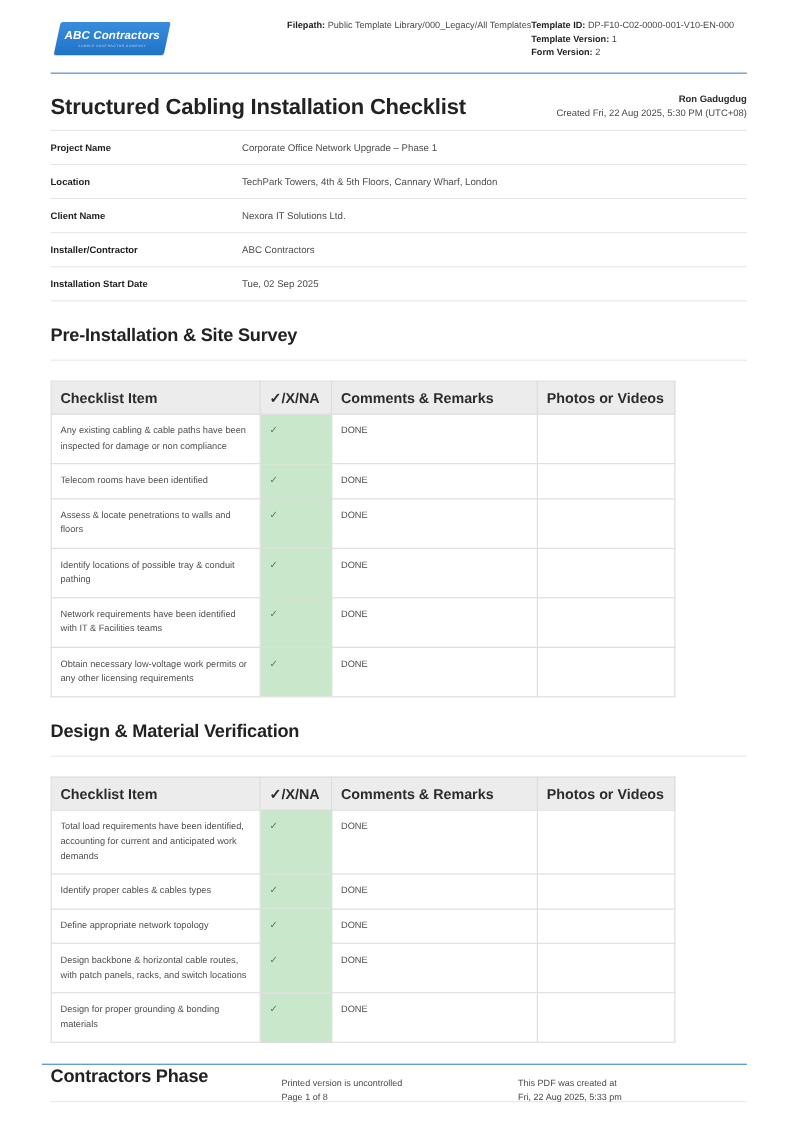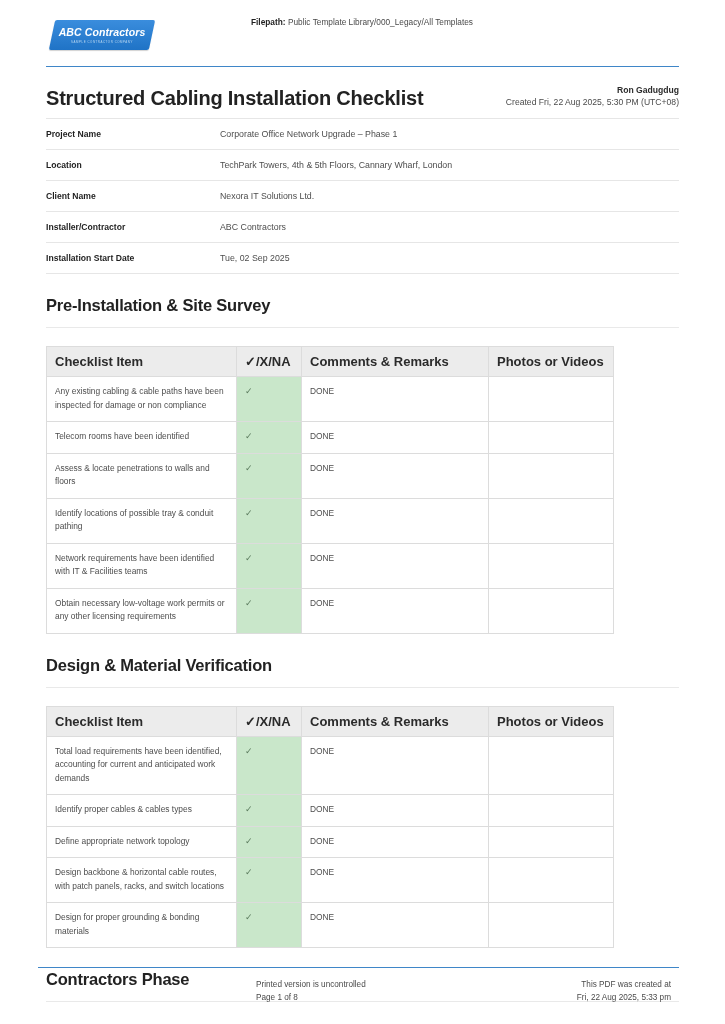--- a/index.html
+++ b/index.html
@@ -53,21 +53,21 @@
   .logo-sub {
     color: #bcd9f2;
     font-size: 2.9px;
     letter-spacing: .55px;
     line-height: 5px;
     margin-top: 2px;
     white-space: nowrap;
     transform: scale(1,1);
   }
   .hdr-col { font-size: 8.3px; line-height: 12.5px; color: #4a4a4a; }
-  .hdr-col-filepath { flex: 0 0 232px; padding-top: 2px; }
+  .hdr-col-filepath { flex: 0 0 232px; padding-top: 2px; text-align: right; }
   .hdr-col-tpl { flex: 1 1 auto; padding-top: 2px; }
   .hdr-col b { color: #1f1f1f; font-weight: bold; }
 
   .rule-blue {
     border: 0; border-top: 1.6px solid #3f86c8;
     margin: 4px 0 0 0;
   }
 
   
   .title-row {
@@ -150,21 +150,21 @@
 
   
   .footer {
     position: absolute;
     left: 38px; right: 46px;
     bottom: 20px;
   }
   .footer-rule { border: 0; border-top: 1.6px solid #3f86c8; margin: 0 0 10px 0; }
   .footer-cols { display: flex; font-size: 8.2px; color: #4a4a4a; line-height: 13px; }
   .footer-left { margin-left: 218px; width: 215px; }
-  .footer-right { width: 200px; text-align: right; }
+  .footer-right { width: 200px; }
 </style>
 </head>
 <body>
 
 <div class="page">
 
   <div class="doc-header">
     <div class="logo-wrap">
       <div class="logo">
         <div class="logo-inner">
@@ -172,20 +172,34 @@
           <div class="logo-sub">SAMPLE CONTRACTOR COMPANY</div>
         </div>
       </div>
     </div>
 
     <div class="hdr-col hdr-col-filepath">
       <b>Filepath:</b>
       <span>Public Template Library/000_Legacy/All Templates</span>
     </div>
 
+    <div class="hdr-col hdr-col-tpl">
+      <div>
+        <b>Template ID:</b>
+        <span>DP-F10-C02-0000-001-V10-EN-000</span>
+      </div>
+      <div>
+        <b>Template Version:</b>
+        <span>1</span>
+      </div>
+      <div>
+        <b>Form Version:</b>
+        <span>2</span>
+      </div>
+    </div>
   </div>
 
   <hr class="rule-blue">
 
   <div class="title-row">
     <h1 class="doc-title">Structured Cabling Installation Checklist</h1>
     <div class="creator">
       <div class="creator-name">Ron Gadugdug</div>
       <div class="creator-date">Created Fri, 22 Aug 2025, 5:30 PM (UTC+08)</div>
     </div>

